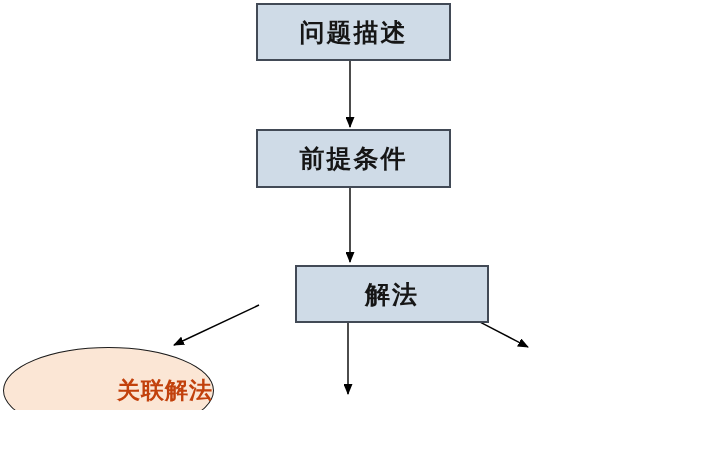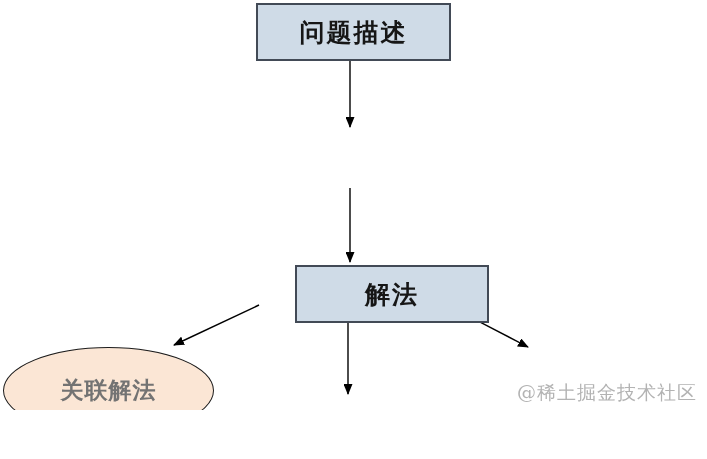--- a/index.html
+++ b/index.html
@@ -10,22 +10,22 @@
   .arrow-layer { position:absolute; left:0; top:0; width:707px; height:459px; }
   .node-box {
     position:absolute; box-sizing:border-box;
     background:#cfdbe7; border:2px solid #424a56;
     display:flex; align-items:center; justify-content:center;
     font-weight:700; font-size:25px; color:#161616; letter-spacing:2px;
   }
   .node-ellipse {
     position:absolute; box-sizing:border-box;
     background:#fbe6d5; border:1.5px solid #1d1d1d; border-radius:50%;
-    display:flex; align-items:center; justify-content:center;
-    font-weight:700; font-size:23px; color:#737373; letter-spacing:1px;
+    display:flex; align-items:center; justify-content:flex-end;
+    font-weight:700; font-size:23px; color:#c2410c; letter-spacing:1px;
   }
   .watermark {
     position:absolute; right:10px; bottom:4px;
     color:#b3b3b3; font-size:19px; letter-spacing:1px;
     font-family:"DejaVu Serif","Liberation Serif",serif;
   }
   .node-label { pointer-events:none; }
 </style>
 </head>
 <body>
@@ -42,26 +42,28 @@
     <path d="M350,188 L350,262" stroke="#000000" stroke-width="1.4" fill="none" marker-end="url(#ah)"></path>
     <path d="M348,323 L348,394" stroke="#000000" stroke-width="1.4" fill="none" marker-end="url(#ah)"></path>
     <path d="M259,305 L174,345" stroke="#000000" stroke-width="1.4" fill="none" marker-end="url(#ah)"></path>
     <path d="M449,306 L528,347" stroke="#000000" stroke-width="1.4" fill="none" marker-end="url(#ah)"></path>
   </svg>
 
   <div class="node-box" style="left:256px; top:3px; width:195px; height:58px;">
     <span class="node-label">问题描述</span>
   </div>
 
+  <div class="node-box" style="left:256px; top:129px; width:195px; height:59px;">
+    <span class="node-label">前提条件</span>
+  </div>
 
   <div class="node-box" style="left:256px; top:265px; width:194px; height:58px;margin-left:39px;">
     <span class="node-label">解法</span>
   </div>
 
 
   <div class="node-ellipse" style="left:3px; top:347px; width:211px; height:87px;">
     <span class="node-label">关联解法</span>
   </div>
 
 
-  <div class="watermark">@稀土掘金技术社区</div>
 
 </div>
 
 </body></html>

